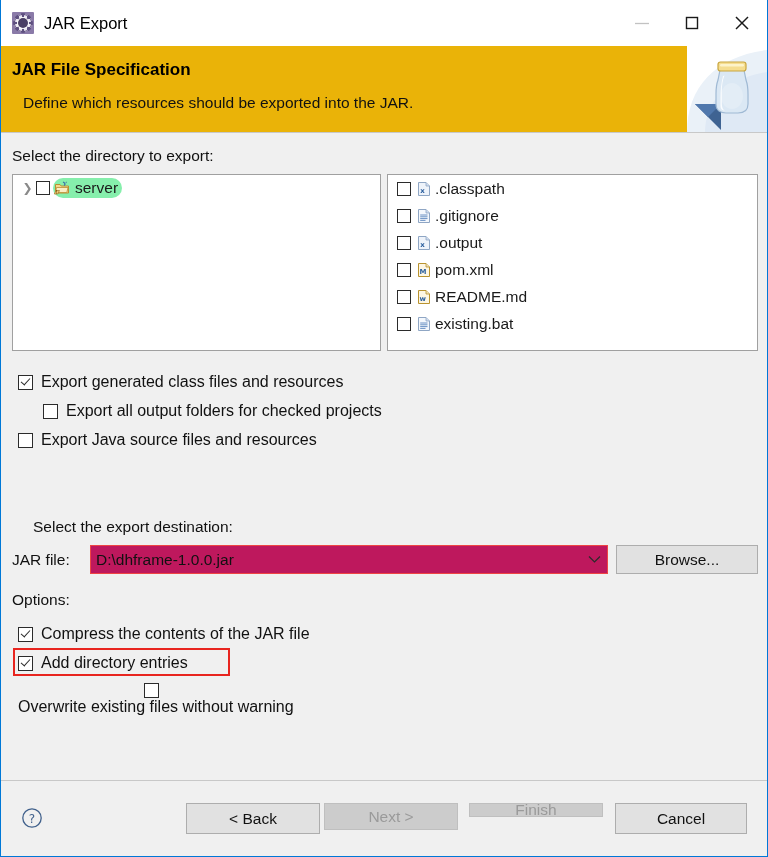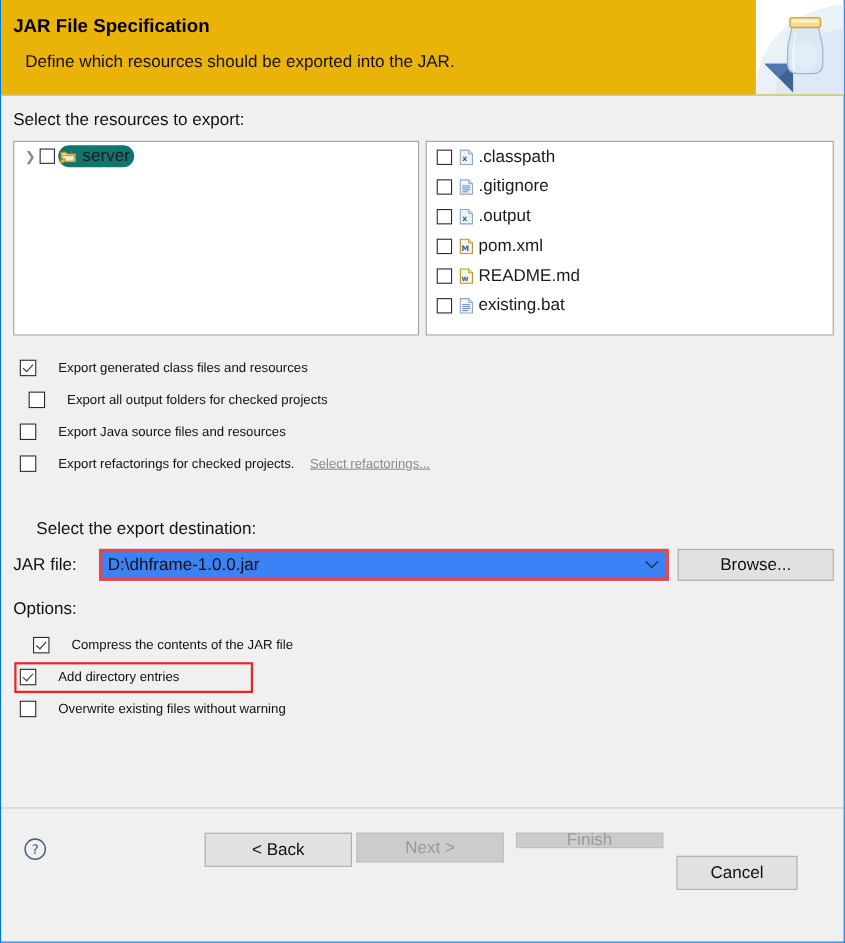--- a/index.html
+++ b/index.html
@@ -186,21 +186,21 @@
     border-width: 0 1.6px 1.6px 0;
     transform: rotate(42deg);
   }
   .tree-label-wrap {
     display: inline-flex;
     align-items: center;
     margin-left: 3px;
     padding: 1px 4px 1px 1px;
   }
   .tree-label-wrap.selected {
-    background: #0f766e;
+    background: #86efac;
     border-radius: 10px;
   }
   .tree-label { margin-left: 3px; }
 
   .file-row {
     display: flex;
     align-items: center;
     height: 27px;
     padding-left: 9px;
     font-size: 15.5px;
@@ -211,25 +211,24 @@
     width: 14px; height: 16px;
     flex: 0 0 auto;
     margin-right: 4px;
     position: relative;
   }
 
   
   .opt-row {
     position: absolute;
     display: flex;
-    align-items: flex-start;
-    font-size: 12px;
+    align-items: center;
+    font-size: 16px;
     color: #111111;
     white-space: nowrap;
-    gap: 12px;
   }
   .opt-row .cbox {
     width: 15px; height: 15px;
     margin-right: 8px;
   }
   .link-disabled {
     color: #8c8c8c;
     text-decoration: underline;
     margin-left: 2px;
   }
@@ -237,22 +236,22 @@
   .redbox {
     position: absolute;
     border: 2px solid #e8251f;
     box-sizing: border-box;
     pointer-events: none;
   }
 
   
   .combo {
     position: absolute;
-    background: #3b82f6;
-    border: 3px solid #ef4444;
+    background: #be185d;
+    border: 1px solid #ef4444;
     box-sizing: border-box;
     display: flex;
     align-items: center;
     font-size: 15.5px;
     color: #111111;
   }
   .combo-value { padding-left: 5px; flex: 1 1 auto; }
   .combo-arrow {
     width: 26px;
     display: flex;
@@ -287,20 +286,48 @@
   .help-icon {
     position: absolute;
     width: 22px; height: 22px;
   }
 </style>
 </head>
 <body>
 
 <div class="dialog">
 
+  <div class="titlebar">
+    <div class="title-left">
+      <span class="app-icon">
+        <span class="gear-outer"></span>
+        <span class="gear-teeth"></span>
+        <span class="gear-hole"></span>
+      </span>
+      <span class="title-text">JAR Export</span>
+    </div>
+    <div class="win-controls">
+      <div class="win-btn">
+        <svg width="22" height="12" viewBox="0 0 22 12">
+            <line x1="4" y1="6.5" x2="18" y2="6.5" stroke="#c2c2c2" stroke-width="1.3"></line>
+          </svg>
+      </div>
+      <div class="win-btn">
+        <svg width="22" height="22" viewBox="0 0 22 22">
+            <rect x="5.5" y="5.5" width="11" height="11" fill="none" stroke="#1a1a1a" stroke-width="1.4"></rect>
+          </svg>
+      </div>
+      <div class="win-btn">
+        <svg width="24" height="24" viewBox="0 0 24 24">
+            <line x1="6" y1="6" x2="18" y2="18" stroke="#1a1a1a" stroke-width="1.5"></line>
+            <line x1="18" y1="6" x2="6" y2="18" stroke="#1a1a1a" stroke-width="1.5"></line>
+          </svg>
+      </div>
+    </div>
+  </div>
 
   <div class="header">
     <div class="header-title">JAR File Specification</div>
     <div class="header-desc">Define which resources should be exported into the JAR.</div>
     <svg class="header-graphic" viewBox="0 0 80 86">
       <rect x="0" y="0" width="80" height="86" fill="#ffffff"></rect>
       <path d="M0 86 C0 40 30 10 80 4 L80 86 Z" fill="#eaf1f8"></path>
       <path d="M18 86 C18 56 40 32 80 26 L80 86 Z" fill="#dfe9f5"></path>
 
       <path d="M8 58 L34 58 L34 84 Z" fill="#3f6392"></path>
@@ -312,21 +339,21 @@
         <ellipse cx="45" cy="50" rx="11" ry="13" fill="#ffffff" opacity="0.22"></ellipse>
 
         <rect x="31" y="16" width="28" height="9" rx="2.5" fill="#f5dd8f" stroke="#c9a63f" stroke-width="1.2"></rect>
         <rect x="33" y="18" width="24" height="2.4" rx="1.2" fill="#fdf3c9"></rect>
       </g>
     </svg>
   </div>
 
   <div class="body">
 
-    <div class="section-label" style="left:11px; top:14px;">Select the resources to export:</div>
+    <div class="section-label" style="left:11px; top:14px;">Select the directory to export:</div>
 
     <div class="panel" style="left:11px; top:41px; width:369px; height:177px;">
       <div class="tree-row">
         <span class="twisty">❯</span>
         <span class="cbox"></span>
         <span class="tree-label-wrap selected">
           <span class="ficon">
             <svg width="16" height="16" viewBox="0 0 16 16">
               <path d="M1.5 4.5 L6 4.5 L7.2 6 L14.5 6 L14.5 13 L1.5 13 Z" fill="#f5d98b" stroke="#b98f33" stroke-width="1"></path>
               <path d="M2.5 7.5 L14 7.5 L12.8 12.5 L1.6 12.5 Z" fill="#fbeec4" stroke="#b98f33" stroke-width="0.8"></path>
@@ -423,32 +450,27 @@
           </svg>
         </span>
         <span>existing.bat</span>
       </div>
     </div>
 
     <div class="opt-row" style="left:17px; top:240px;">
       <span class="cbox checked"></span>
       <span>Export generated class files and resources</span>
     </div>
-    <div class="opt-row" style="left:0; top:269px;padding-left:25px;">
+    <div class="opt-row" style="left:17px; top:269px;padding-left:25px;">
       <span class="cbox"></span>
       <span>Export all output folders for checked projects</span>
     </div>
     <div class="opt-row" style="left:17px; top:298px;">
       <span class="cbox"></span>
       <span>Export Java source files and resources</span>
-    </div>
-    <div class="opt-row" style="left:17px; top:327px;">
-      <span class="cbox"></span>
-      <span>Export refactorings for checked projects.</span>
-      <span class="link-disabled">Select refactorings...</span>
     </div>
 
     <div class="section-label" style="left:11px; top:385px;margin-left:21px;">Select the export destination:</div>
 
     <div class="section-label" style="left:11px; top:418px;">JAR file:</div>
 
     <div class="combo" style="left:89px; top:412px; width:518px; height:29px;">
       <span class="combo-value">D:\dhframe-1.0.0.jar</span>
       <span class="combo-arrow">
         <svg width="13" height="9" viewBox="0 0 13 9">
@@ -456,49 +478,49 @@
           </svg>
       </span>
     </div>
 
     <div class="btn" style="left:615px; top:412px; width:142px; height:29px;">
       <span>Browse...</span>
     </div>
 
     <div class="section-label" style="left:11px; top:458px;">Options:</div>
 
-    <div class="opt-row" style="left:29px; top:492px;">
+    <div class="opt-row" style="left:17px; top:492px;">
       <span class="cbox checked"></span>
       <span>Compress the contents of the JAR file</span>
     </div>
     <div class="opt-row" style="left:17px; top:521px;">
       <span class="cbox checked"></span>
       <span>Add directory entries</span>
     </div>
     <div class="redbox" style="left:12px; top:515px; width:217px; height:28px;"></div>
 
-    <div class="opt-row" style="left:17px; top:550px;">
+    <div class="opt-row" style="left:17px; top:550px;flex-direction:column;">
       <span class="cbox"></span>
       <span>Overwrite existing files without warning</span>
     </div>
 
     <div class="footer-sep" style="top:647px;"></div>
 
     <svg class="help-icon" style="left:20px; top:674px;" viewBox="0 0 22 22">
       <circle cx="11" cy="11" r="9.2" fill="none" stroke="#41618c" stroke-width="1.3"></circle>
       <text x="11" y="15.6" font-size="12" fill="#41618c" text-anchor="middle" font-family="DejaVu Sans, sans-serif">?</text>
     </svg>
 
     <div class="btn" style="left:185px; top:670px; width:134px; height:31px;">
       <span>&lt; Back</span>
     </div>
     <div class="btn disabled" style="left:323px; top:670px; width:134px; height:27px;">
       <span>Next &gt;</span>
     </div>
     <div class="btn disabled" style="left:468px; top:670px; width:134px; height:14px;">
       <span>Finish</span>
     </div>
-    <div class="btn" style="left:614px; top:691px; width:110px; height:31px;">
+    <div class="btn" style="left:614px; top:670px; width:132px; height:31px;">
       <span>Cancel</span>
     </div>
 
   </div>
 </div>
 
 </body></html>

